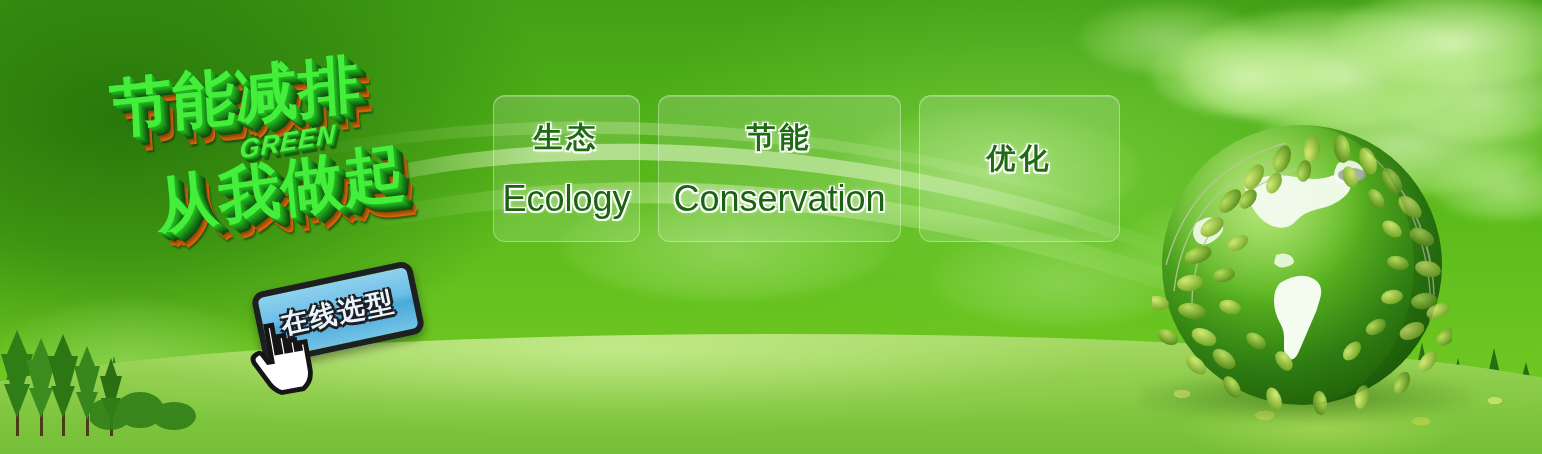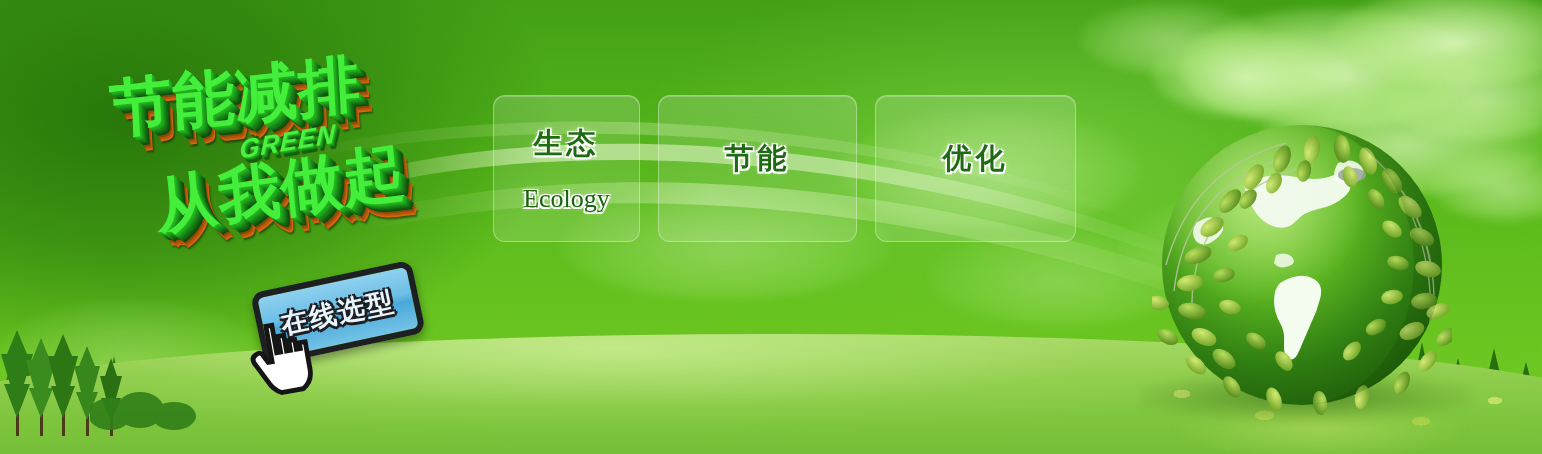--- a/index.html
+++ b/index.html
@@ -214,31 +214,30 @@
     font-weight: bold;
     color: #1f6b14;
     letter-spacing: 4px;
     margin-bottom: 20px;
     text-shadow:
       -1.5px -1.5px 0 #fff, 1.5px -1.5px 0 #fff,
       -1.5px  1.5px 0 #fff, 1.5px  1.5px 0 #fff,
        0 0 5px rgba(255,255,255,.9);
   }
   .card-en {
-    font-size: 26px;
+    font-size: 36px;
     color: #1b6312;
     letter-spacing: 0px;
     text-shadow:
       -1.5px -1.5px 0 #fff, 1.5px -1.5px 0 #fff,
       -1.5px  1.5px 0 #fff, 1.5px  1.5px 0 #fff,
        0 0 5px rgba(255,255,255,.9);
-    font-family: Liberation Serif, serif;
   }
   #card-0 { width: 147px; }
-  #card-1 { width: 199px; }
+  #card-1 { width: 243px; }
   #card-2 { width: 201px; }
 
   .tagline {
     position: absolute;
     left: 504px; top: 262px;
     font-size: 16px;
     color: #f2fbe6;
     letter-spacing: .2px;
     text-shadow: 0 1px 2px rgba(30,90,10,.45);
     white-space: nowrap;
@@ -389,20 +388,21 @@
     <path d="M13 3 h3 v14 h2 V9 h3 v8 h2 v-5 h3 v5 h2 v-3 h3 v14 q0 6 -5 9 h-11 q-4 -2 -6 -7 l-5 -10 q-1 -3 2 -4 q2 -1 3 1 l2 4 h2 V3 z" fill="#ffffff" stroke="#151515" stroke-width="2.4" stroke-linejoin="miter"></path>
   </svg>
 
   <div class="cards">
     <div class="card" id="card-0">
       <div class="card-cn">生态</div>
       <div class="card-en">Ecology</div>
     </div>
     <div class="card" id="card-1">
       <div class="card-cn">节能</div>
+      <div class="card-en">Conservation</div>
     </div>
     <div class="card" id="card-2">
       <div class="card-cn">优化</div>
     </div>
   </div>
 
 
   <div class="globe-shadow"></div>
   <div class="globe-wrap">
     <svg viewBox="0 0 300 300" width="300" height="300">

